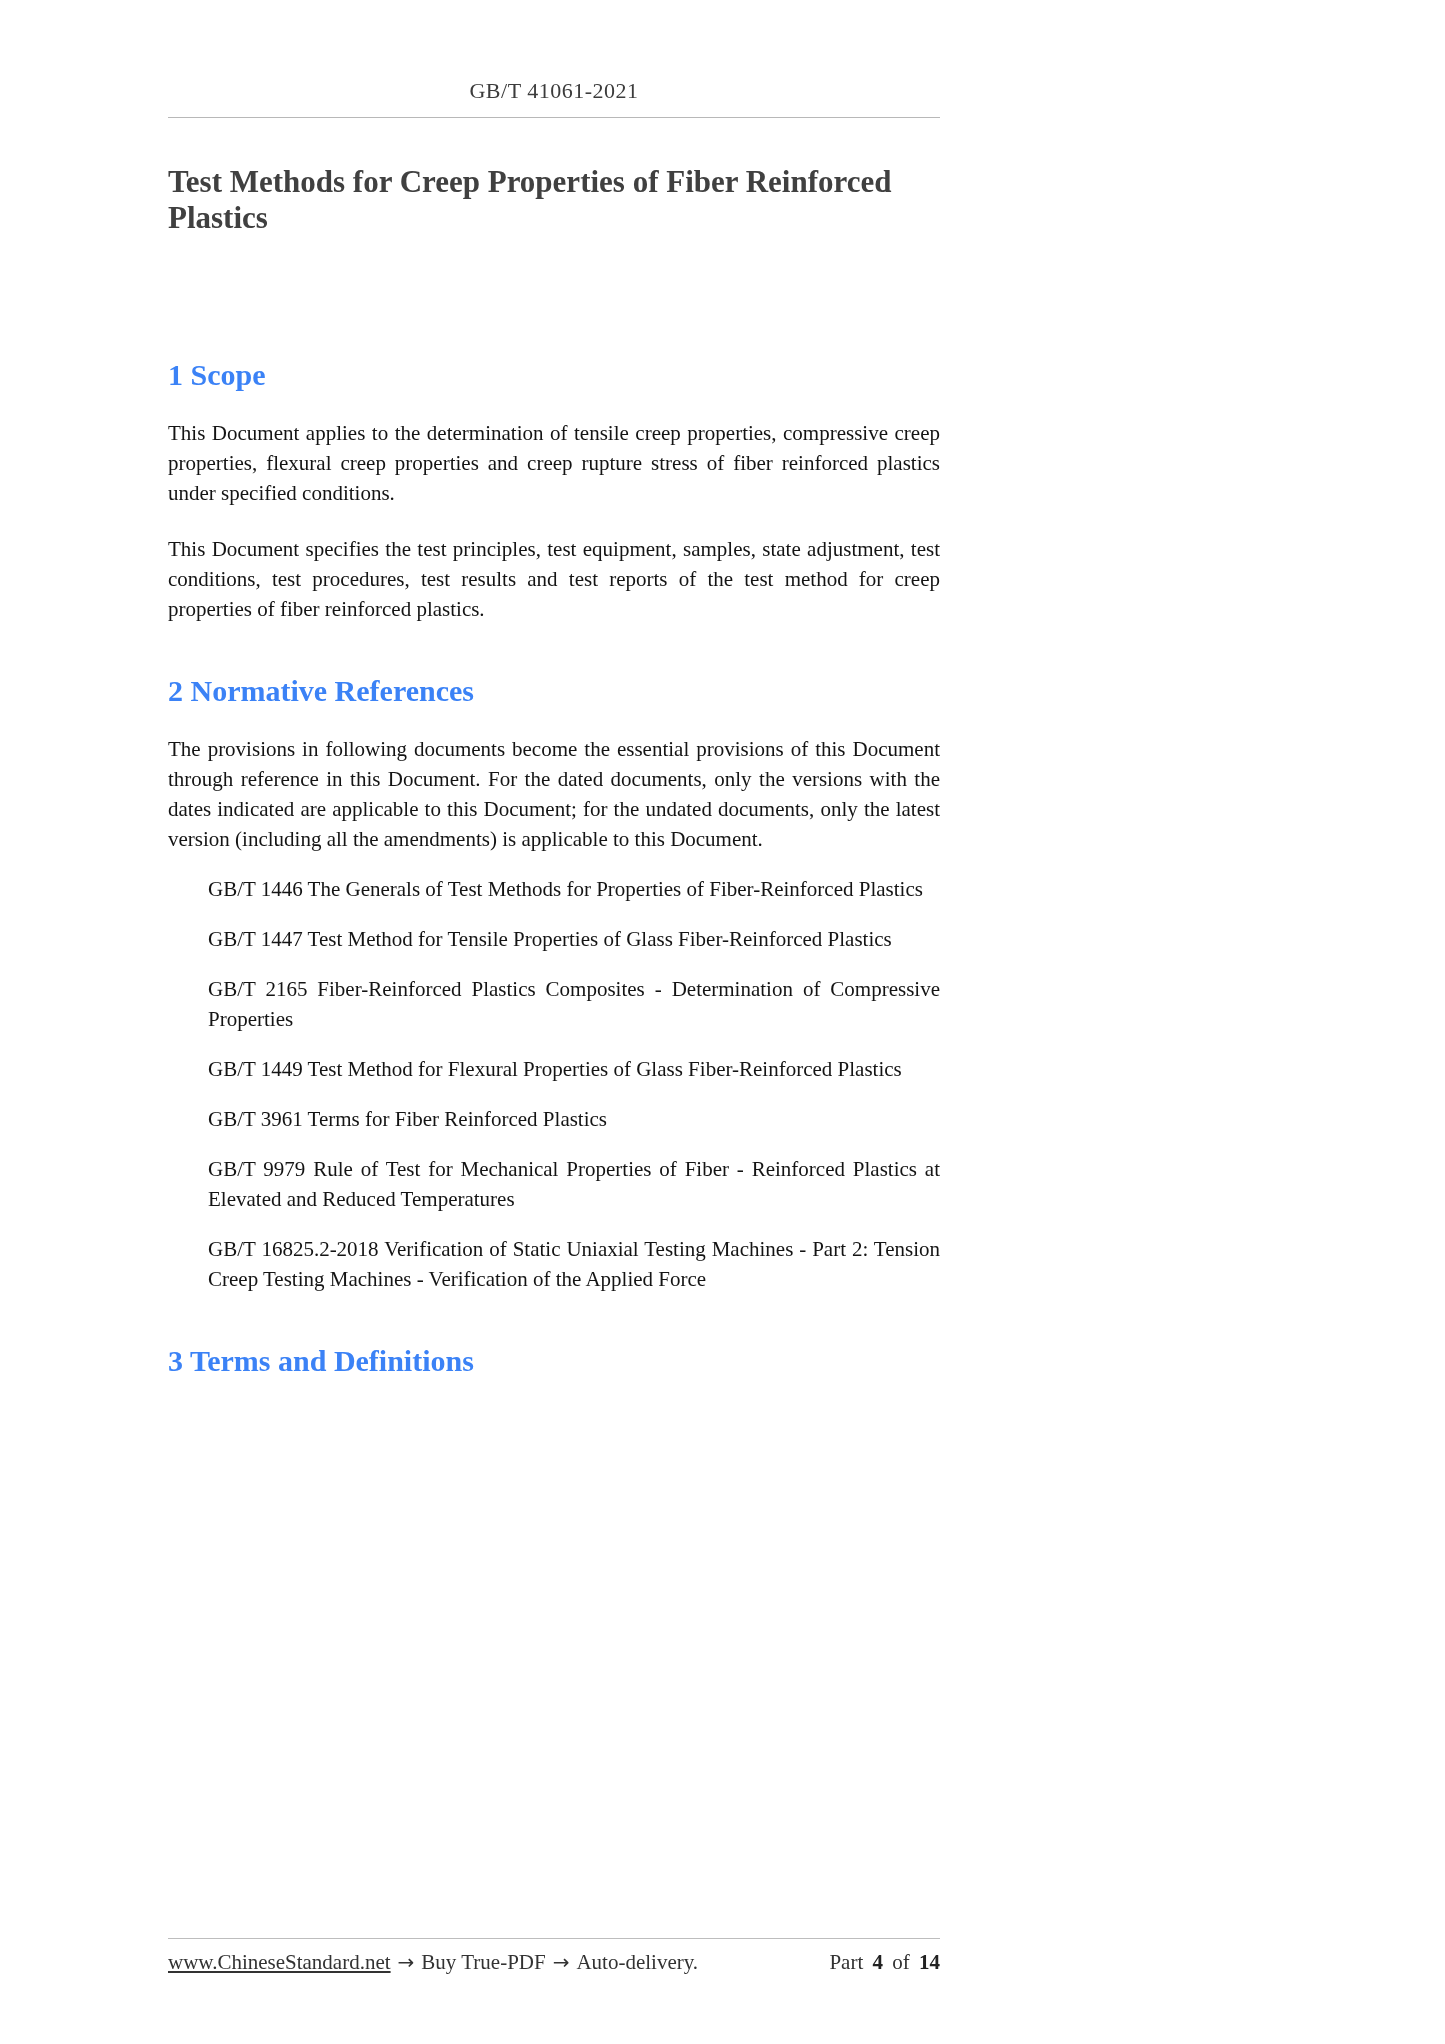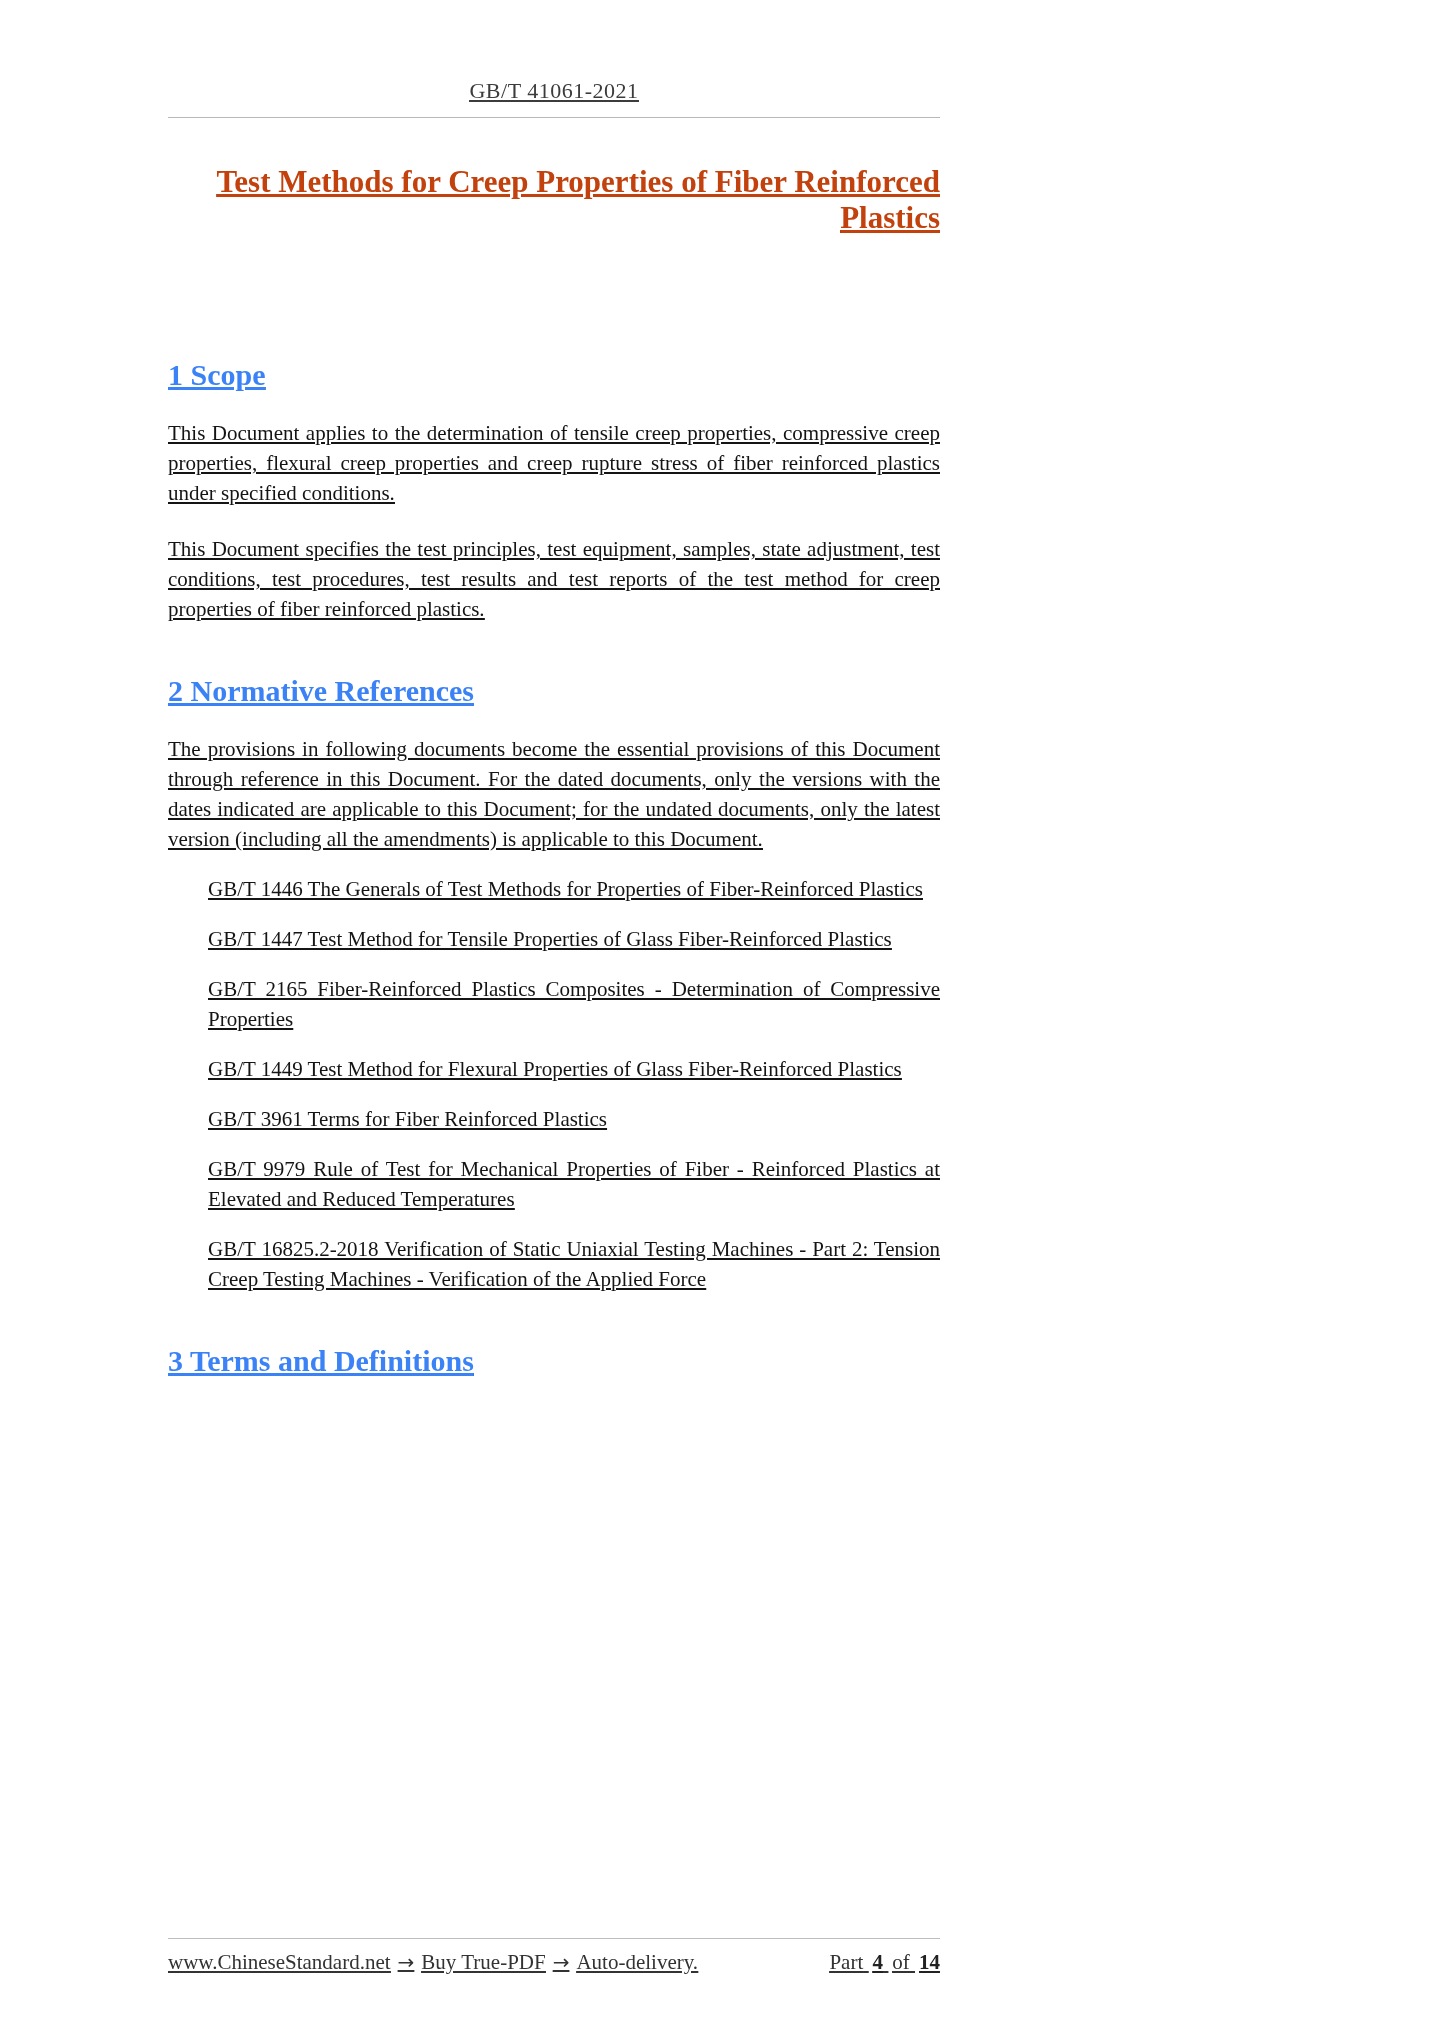--- a/index.html
+++ b/index.html
@@ -1,15 +1,15 @@
 <!DOCTYPE html>
 <html><head>
 <meta charset="utf-8">
 <style>
-  * { box-sizing: border-box; margin: 0; padding: 0; text-decoration: underline; }
+  * { box-sizing: border-box; margin: 0; padding: 0; }
   html, body { background: #ffffff; }
   body { font-family: "Liberation Serif", serif; color: #111; }
 
   .page {
     position: relative;
     width: 1445px;
     height: 2044px;
     background: #ffffff;
     overflow: hidden;
   }
@@ -34,22 +34,22 @@
     border: none;
     border-top: 1px solid #b8b8b8;
     height: 0;
     margin-top: 13px;
   }
 
   .doc-title {
     margin-top: 46px;
     font-size: 31px;
     font-weight: bold;
-    text-align: right;
-    color: #c2410c;
+    text-align: left;
+    color: #404040;
   }
 
   .section-heading {
     font-size: 30px;
     font-weight: bold;
     color: #3b82f6;
     margin-top: 50px;
   }
   .heading-scope { margin-top: 122px; }
 

